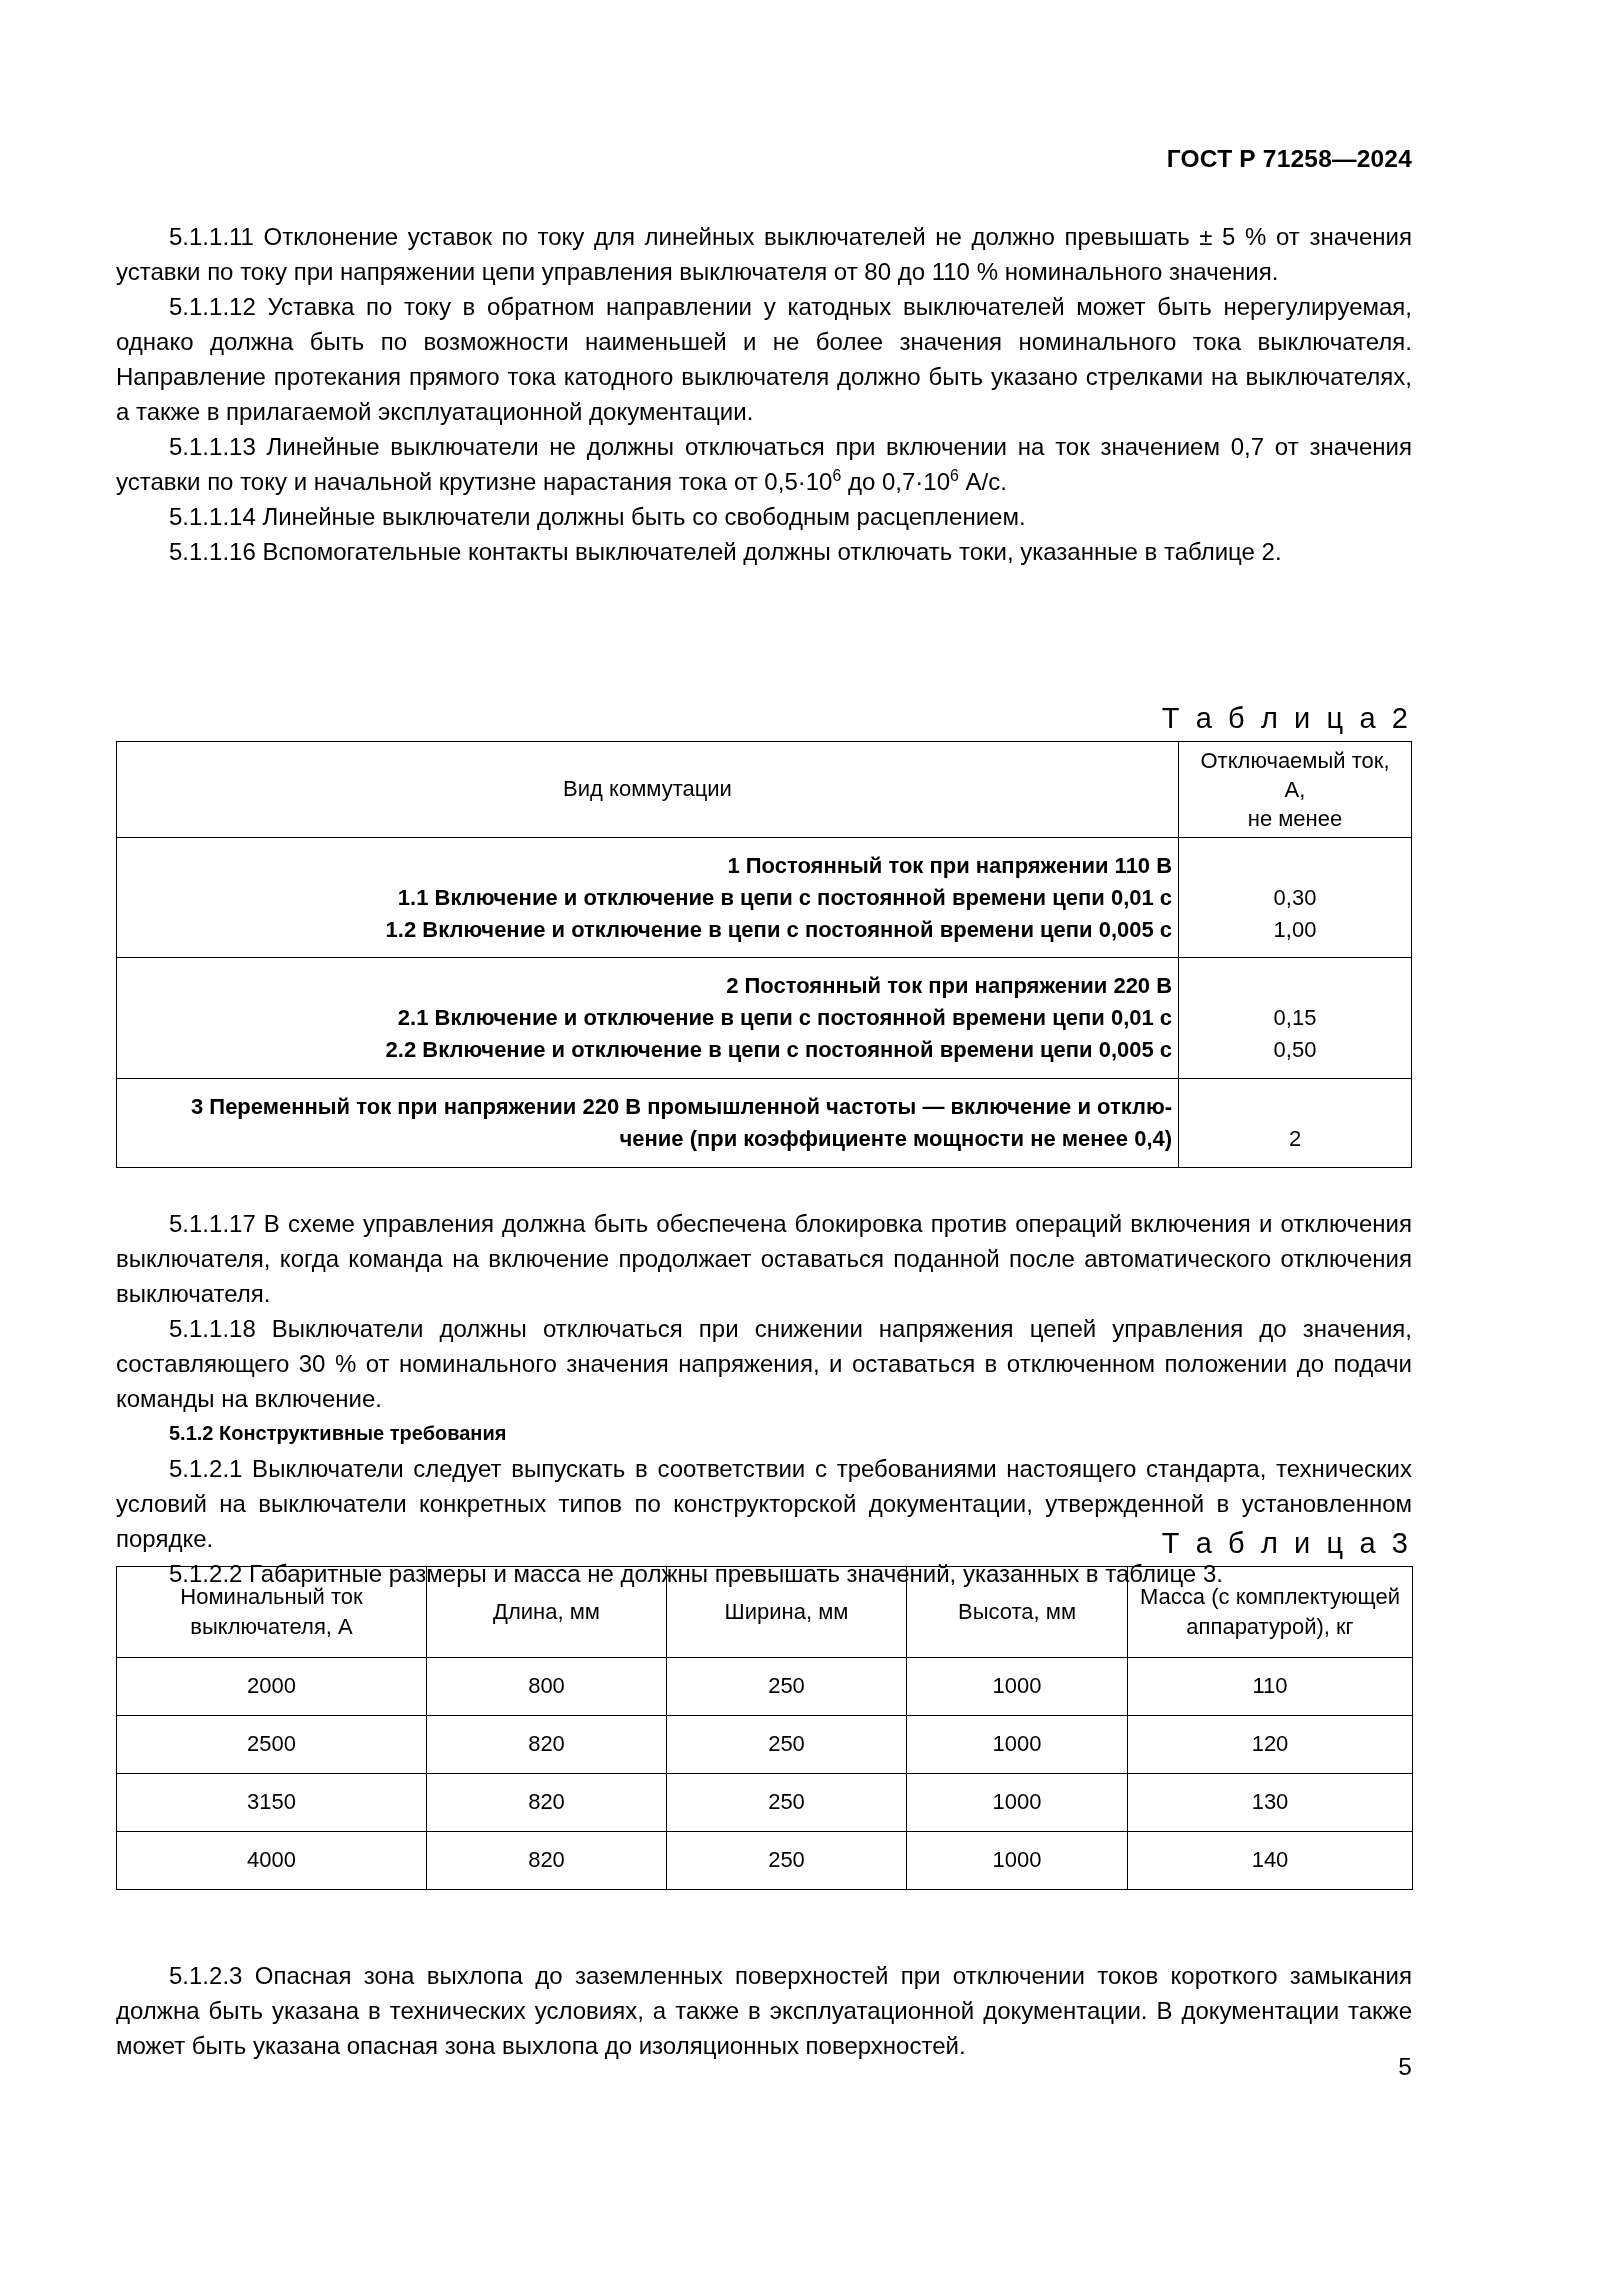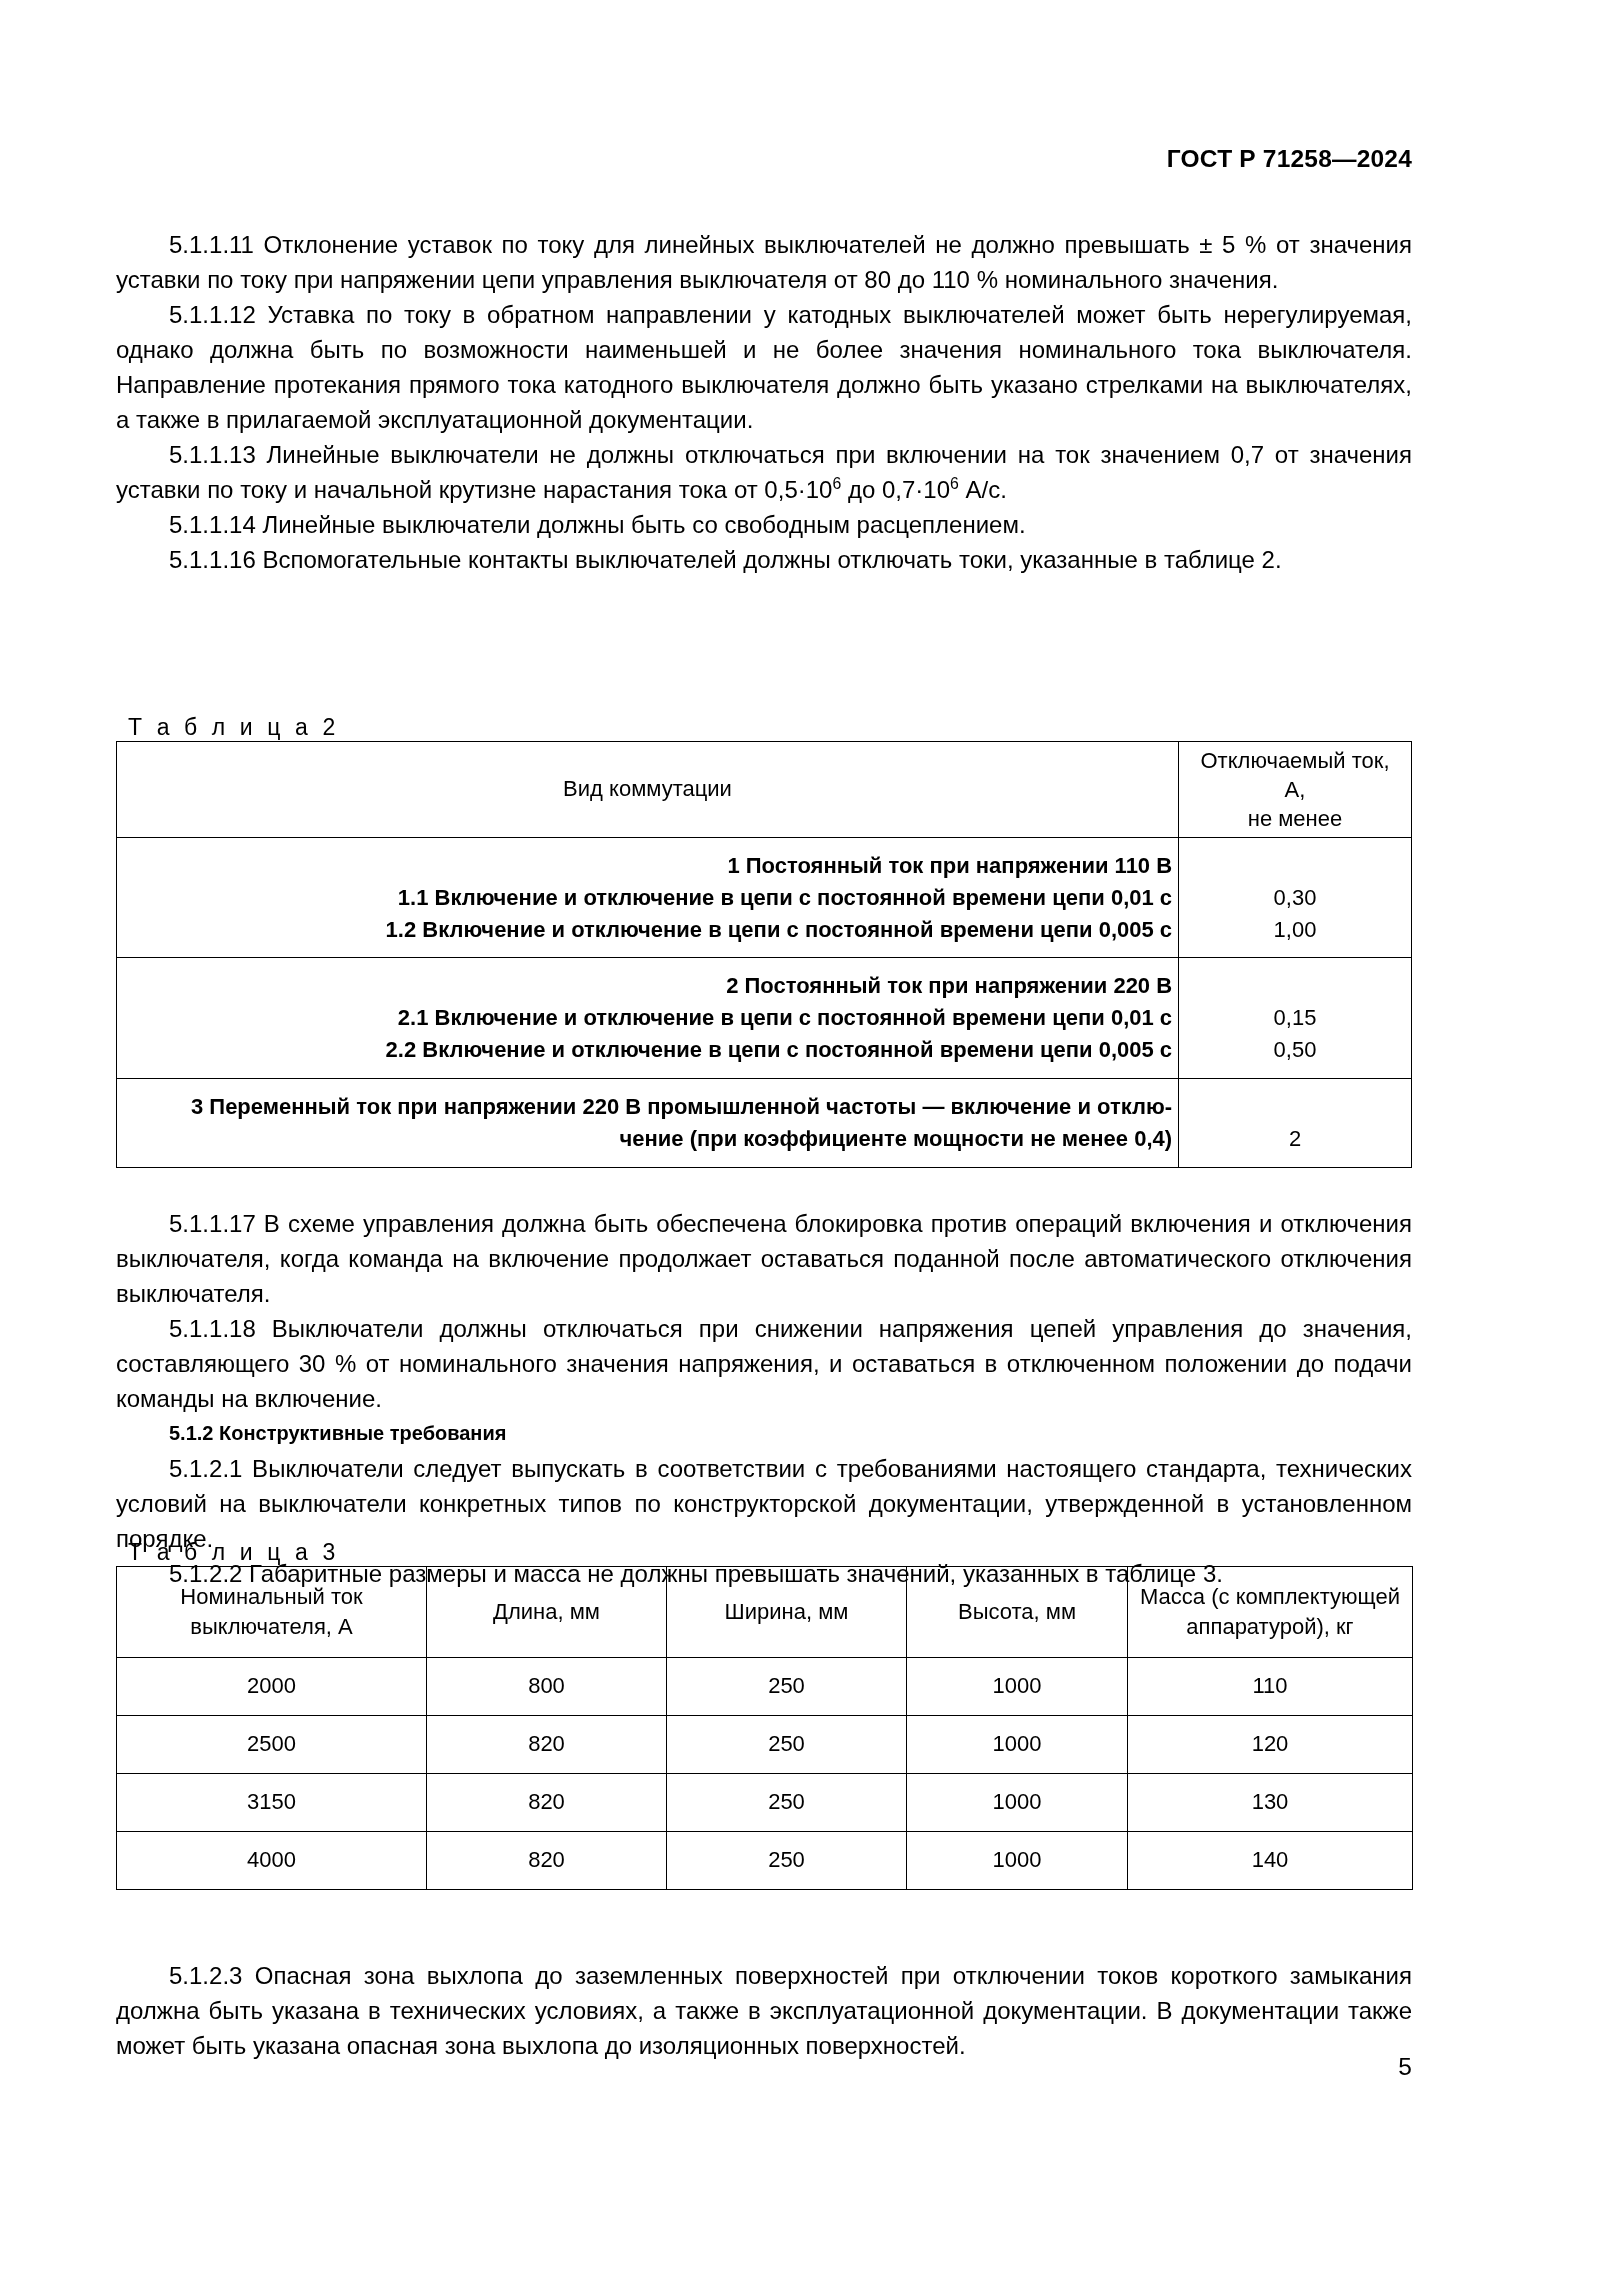--- a/index.html
+++ b/index.html
@@ -50,23 +50,24 @@
     line-height: 35px;
     font-weight: bold;
     text-indent: 53px;
   }
   sup {
     font-size: 0.66em;
     vertical-align: super;
     line-height: 0;
   }
   .tbl-caption {
-    font-size: 23px;
+    font-size: 29px;
     letter-spacing: 4.1px;
-    margin: 12px;
+    margin: 0;
+    text-align: right;
   }
   table.doc-table {
     border-collapse: collapse;
     width: 1296px;
     table-layout: fixed;
     font-size: 22px;
   }
   table.doc-table td,
   table.doc-table th {
     border: 1.4px solid #000000;
@@ -124,21 +125,21 @@
 </style>
 </head>
 <body>
 
 <div class="page">
 
   <div class="content">
 
     <div class="header">ГОСТ Р 71258—2024</div>
 
-    <div class="blk" style="top:227px;">
+    <div class="blk" style="top:219px;">
       <p class="para">5.1.1.11 Отклонение уставок по току для линейных выключателей не должно превышать ± 5 % от значения уставки по току при напряжении цепи управления выключателя от 80 до 110 % номинального значения.</p>
       <p class="para">5.1.1.12 Уставка по току в обратном направлении у катодных выключателей может быть нерегулируемая, однако должна быть по возможности наименьшей и не более значения номинального тока выключателя. Направление протекания прямого тока катодного выключателя должно быть указано стрелками на выключателях, а также в прилагаемой эксплуатационной документации.</p>
       <p class="para"><span>5.1.1.13  Линейные выключатели не должны отключаться при включении на ток значением 0,7 от значения уставки по току и начальной крутизне нарастания тока от 0,5·10</span><sup>6</sup><span> до 0,7·10</span><sup>6</sup><span> А/с.</span></p>
       <p class="para">5.1.1.14  Линейные выключатели должны быть со свободным расцеплением.</p>
       <p class="para">5.1.1.16  Вспомогательные контакты выключателей должны отключать токи, указанные в таблице 2.</p>
     </div>
 
     <div class="blk" style="top:702px;">
       <p class="tbl-caption">Т а б л и ц а  2</p>
     </div>

